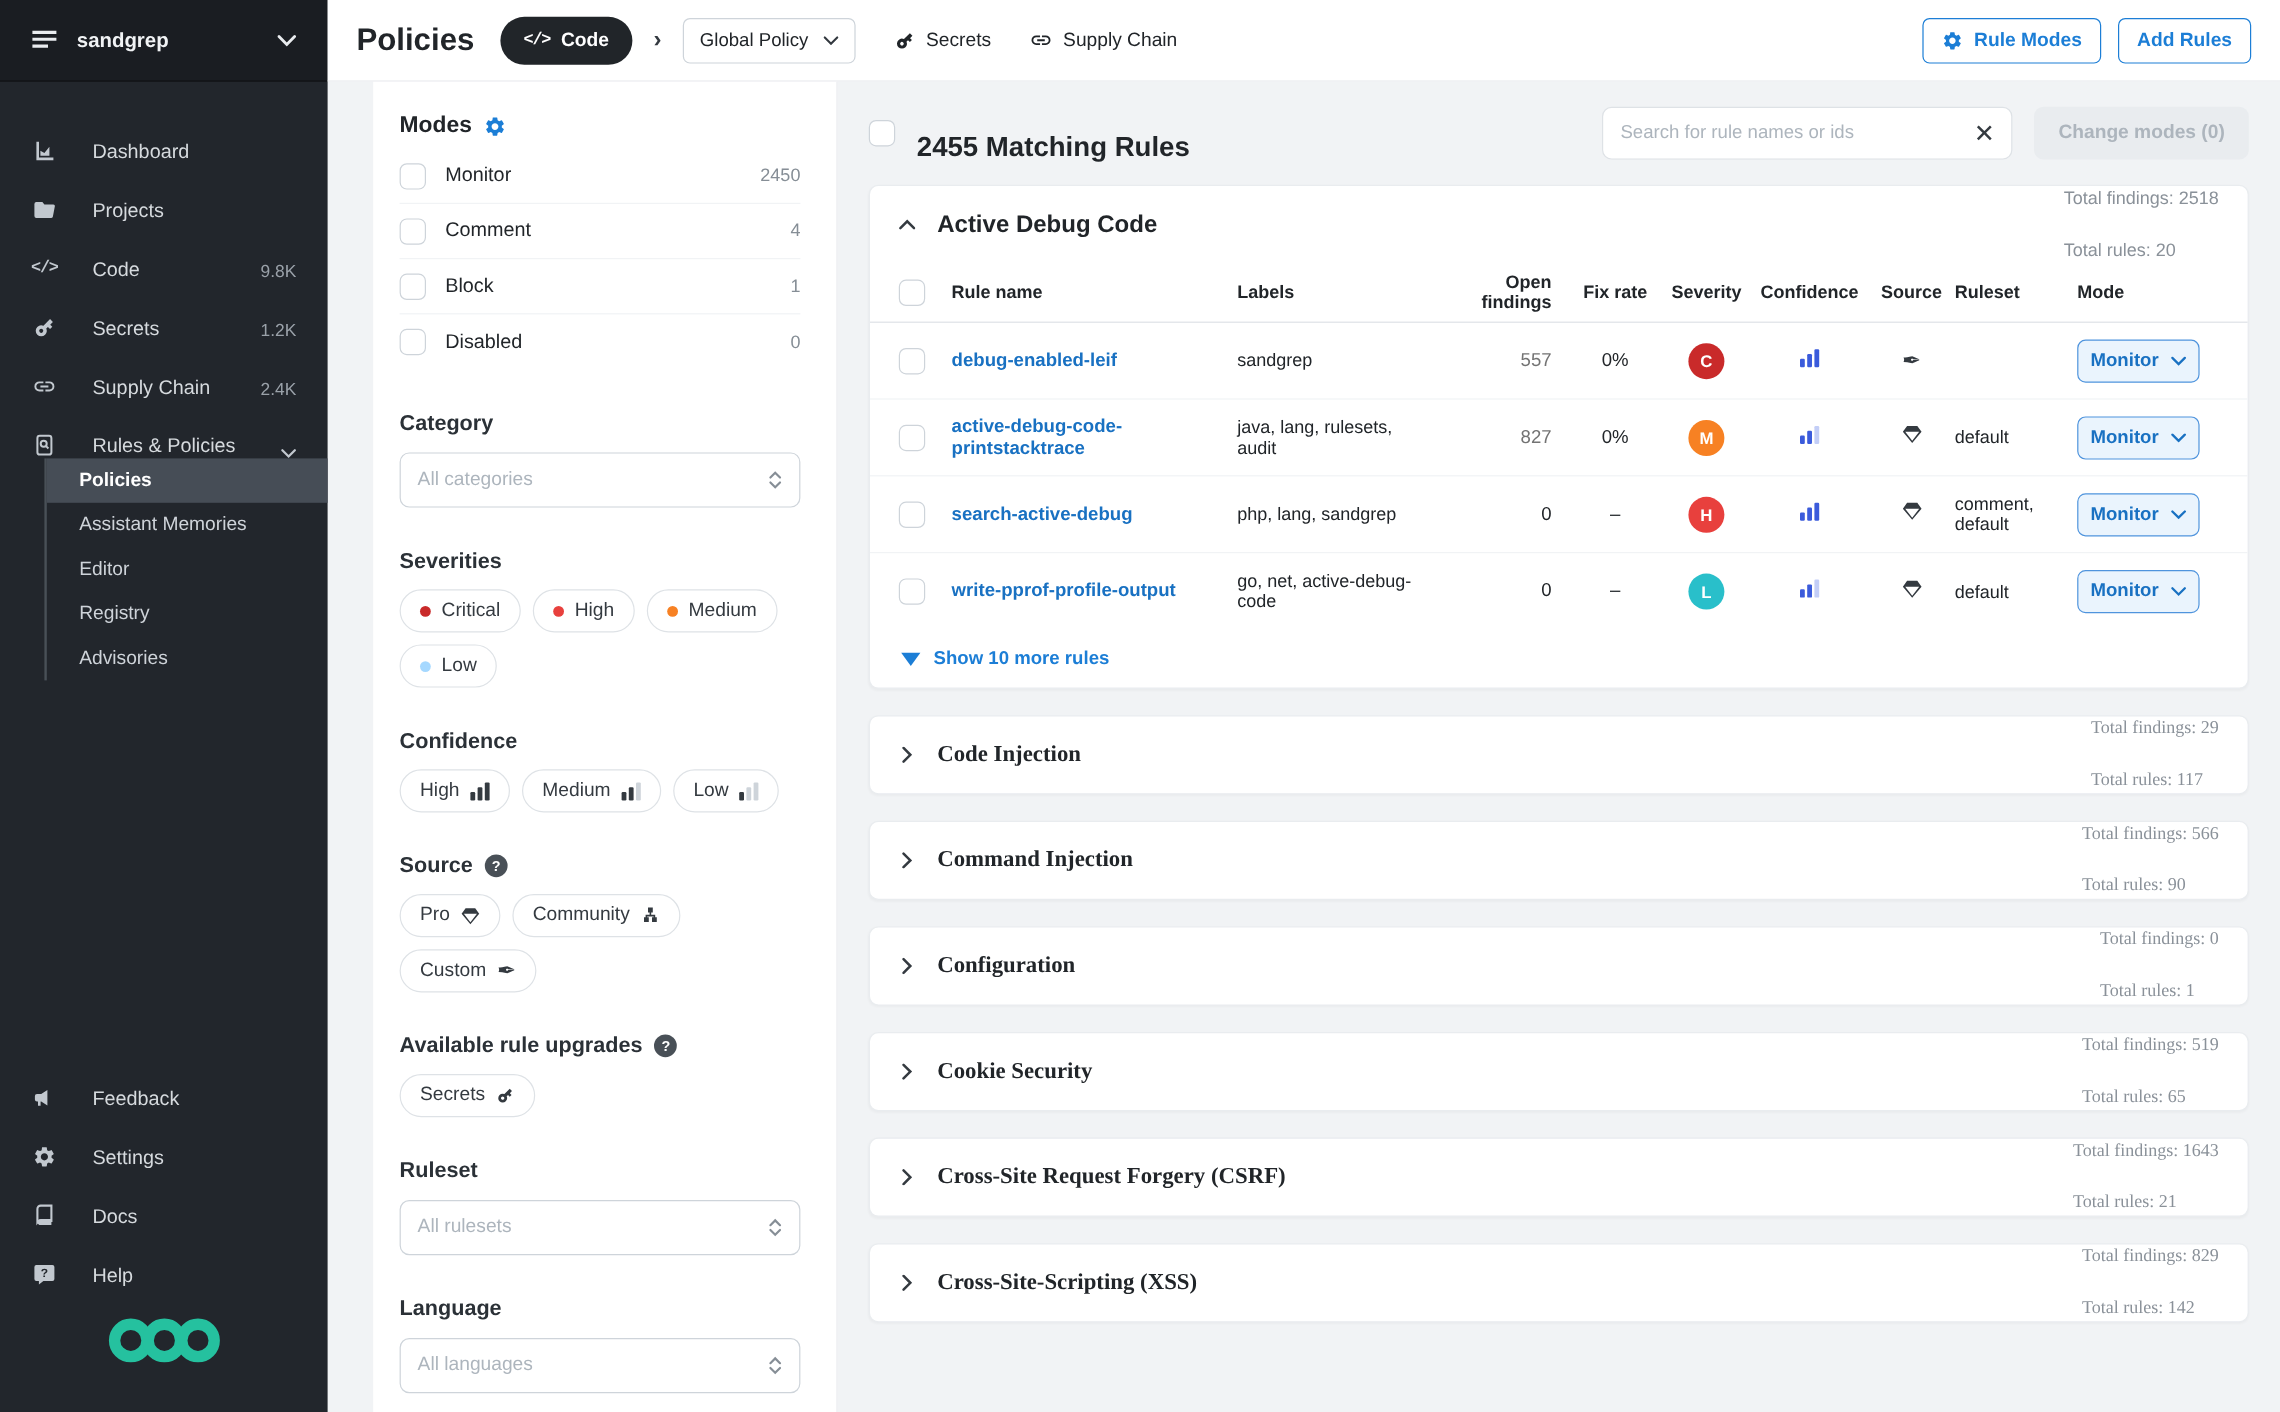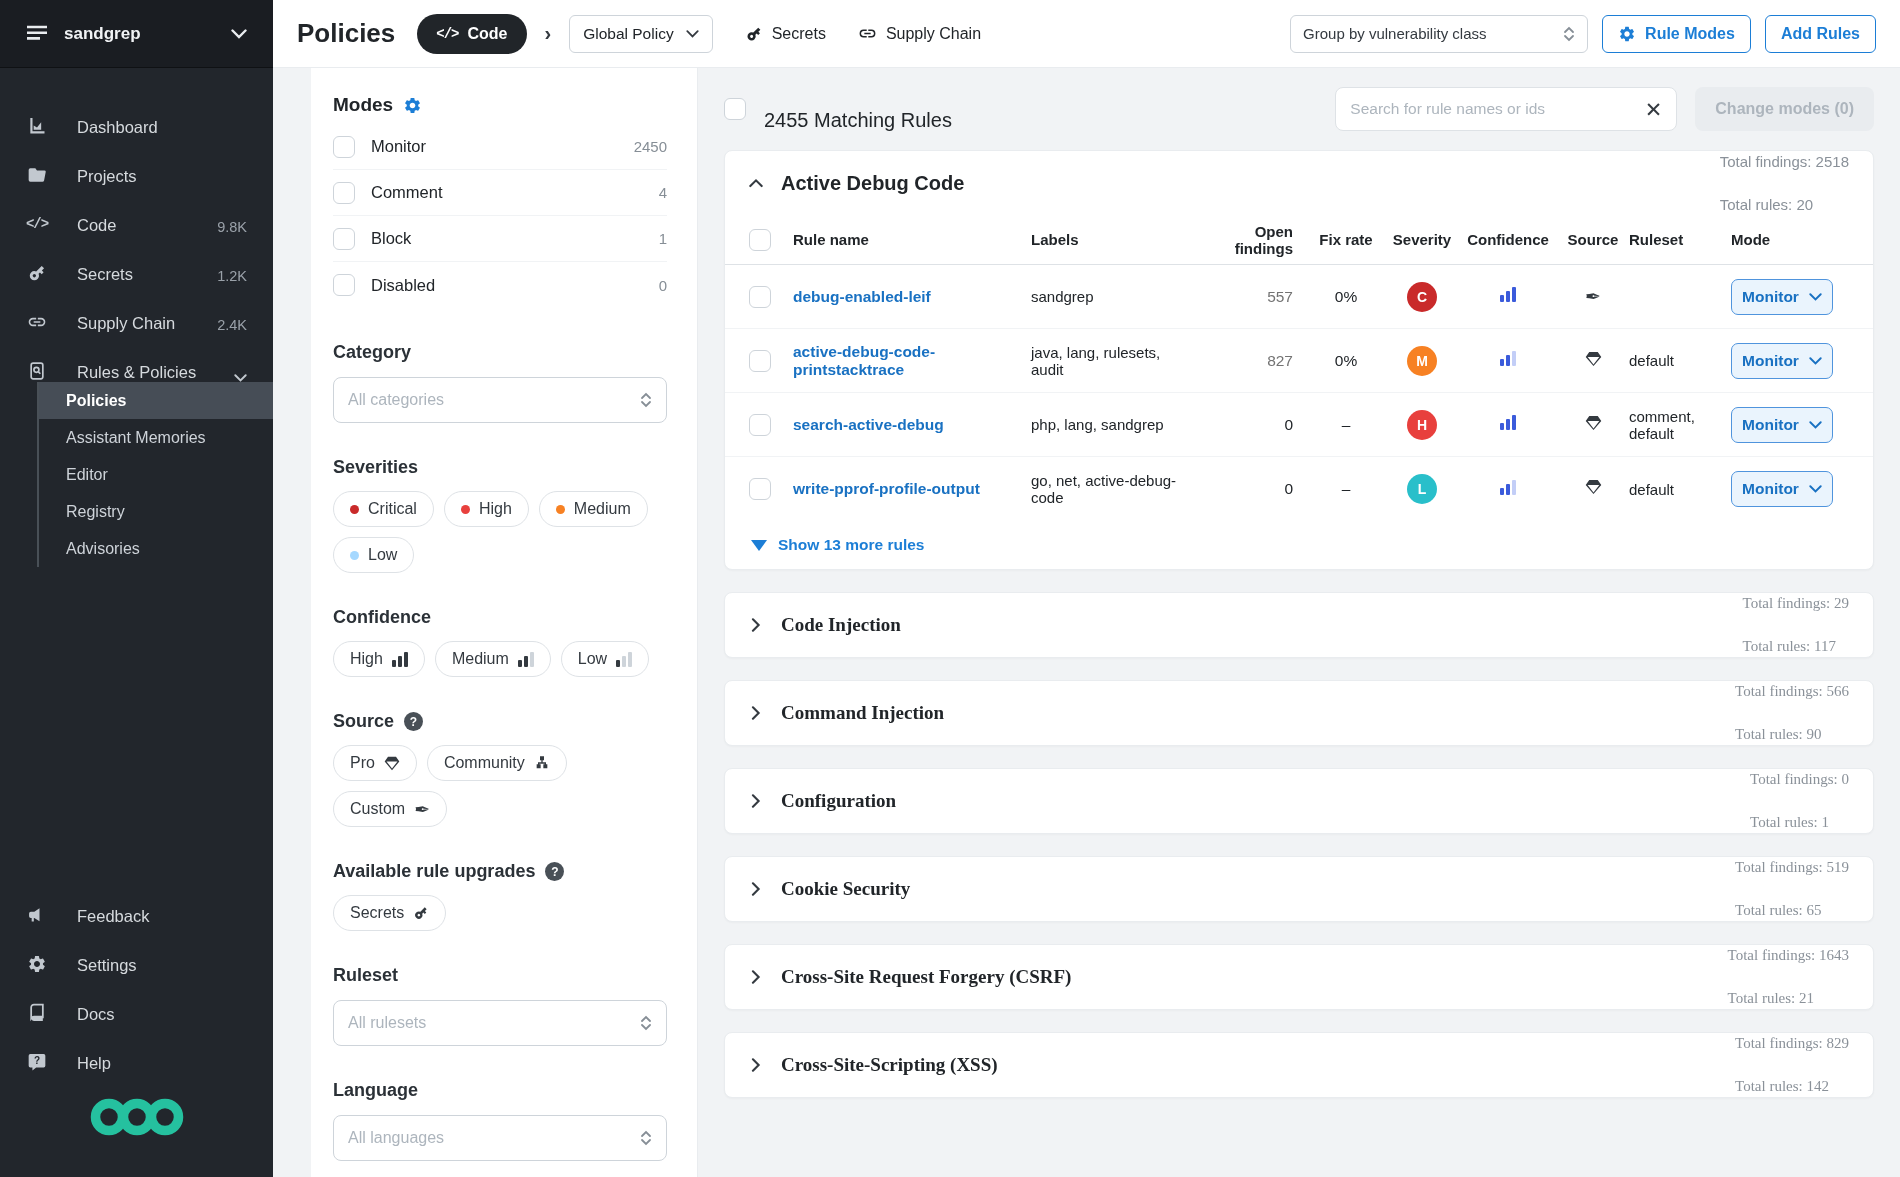--- a/index.html
+++ b/index.html
@@ -53,21 +53,21 @@
   .bars i { display:block; width:4px; border-radius:1px; background:#343a40; }
   .bars i:nth-child(1){height:7px;} .bars i:nth-child(2){height:11px;} .bars i:nth-child(3){height:15px;}
   .bars.grey3 i:nth-child(3){background:#ced4da;}
   .bars.grey23 i:nth-child(2), .bars.grey23 i:nth-child(3){background:#ced4da;}
   .bars.blue i { background:#3b5bdb; }
   .bars.blue.lite3 i:nth-child(3){ background:#c3cef7; }
 
   
   .main { flex:1; padding:18px 26px; overflow:hidden; }
   .main-toprow { display:flex; align-items:center; gap:18px; margin-bottom:18px; }
-  .matching { font-size:20px; font-weight:400;margin-top:23px; }
+  .matching { font-size:23px; font-weight:700;margin-top:23px; }
   .search-box { margin-left:auto; width:342px; height:44px; background:#fff; border:1px solid #dee2e6; border-radius:8px; display:flex; align-items:center; padding:0 14px; gap:10px;justify-content:center; }
   .search-box input { border:none; outline:none; flex:1; font-size:15.5px; font-family:inherit; color:#343a40; }
   .search-box input::placeholder { color:#adb5bd; }
   .x-icon { font-size:21px; color:#343a40; cursor:pointer; line-height:1; }
   .btn-disabled { height:44px; padding:0 20px; background:#e9ecef; color:#adb5bd; font-size:16px; font-weight:600; border-radius:8px; display:flex; align-items:center; cursor:default; }
 
   .card { background:#fff; border:1px solid #e9ecef; border-radius:8px; margin-bottom:22px; box-shadow:0 1px 2px rgba(0,0,0,.03); }
   .sec-head { display:flex; align-items:center; gap:18px; padding:0 24px; height:64px; cursor:pointer; }
   .sec-head.tall { height:64px;font-family:Liberation Serif, serif; }
   .sec-title { font-size:20px; font-weight:700; }
@@ -249,26 +249,20 @@
           </svg>
         <span>Secrets</span>
       </div>
       <div class="head-link">
         <svg width="19" height="19" viewBox="0 0 24 24" fill="#212529">
             <path d="M3.9 12c0-1.71 1.39-3.1 3.1-3.1h4V7H7a5 5 0 000 10h4v-1.9H7c-1.71 0-3.1-1.39-3.1-3.1zM8 13h8v-2H8v2zm9-6h-4v1.9h4c1.71 0 3.1 1.39 3.1 3.1s-1.39 3.1-3.1 3.1h-4V17h4a5 5 0 000-10z"></path>
           </svg>
         <span>Supply Chain</span>
       </div>
       <div class="spacer"></div>
-      <div class="groupby">
-        <span>Group by vulnerability class</span>
-        <svg width="12" height="16" viewBox="0 0 12 16" fill="none" stroke="#868e96" stroke-width="1.8" stroke-linecap="round">
-            <path d="M2 6l4-4 4 4M2 10l4 4 4-4"></path>
-          </svg>
-      </div>
       <button class="btn-outline-blue">
         <svg width="18" height="18" viewBox="0 0 24 24" fill="#1c7ed6">
             <path d="M19.14 12.94c.04-.3.06-.61.06-.94 0-.32-.02-.64-.07-.94l2.03-1.58a.49.49 0 00.12-.61l-1.92-3.32a.488.488 0 00-.59-.22l-2.39.96c-.5-.38-1.03-.7-1.62-.94l-.36-2.54a.484.484 0 00-.48-.41h-3.84c-.24 0-.43.17-.47.41l-.36 2.54c-.59.24-1.13.57-1.62.94l-2.39-.96c-.22-.08-.47 0-.59.22L2.74 8.87c-.12.21-.08.47.12.61l2.03 1.58c-.05.3-.09.63-.09.94s.02.64.07.94l-2.03 1.58a.49.49 0 00-.12.61l1.92 3.32c.12.22.37.29.59.22l2.39-.96c.5.38 1.03.7 1.62.94l.36 2.54c.05.24.24.41.48.41h3.84c.24 0 .44-.17.47-.41l.36-2.54c.59-.24 1.13-.56 1.62-.94l2.39.96c.22.08.47 0 .59-.22l1.92-3.32c.12-.22.07-.47-.12-.61l-2.01-1.58zM12 15.6c-1.98 0-3.6-1.62-3.6-3.6s1.62-3.6 3.6-3.6 3.6 1.62 3.6 3.6-1.62 3.6-3.6 3.6z"></path>
           </svg>
         <span>Rule Modes</span>
       </button>
       <button class="btn-outline-blue">
         <span>Add Rules</span>
       </button>
     </header>
@@ -544,21 +538,21 @@
             <span><button class="mode-btn">
                   <span>Monitor</span>
                   <svg width="13" height="8" viewBox="0 0 16 10" fill="none" stroke="#1971c2" stroke-width="2.4" stroke-linecap="round">
                     <path d="M1.5 1.5L8 8l6.5-6.5"></path>
                   </svg>
                 </button></span>
           </div>
 
           <div class="show-more">
             <span class="tri-down"></span>
-            <span>Show 13 more rules</span>
+            <span>Show 10 more rules</span>
           </div>
         </div>
 
         <div class="card">
           <div class="sec-head tall">
             <svg class="chev" viewBox="0 0 10 16" fill="none" stroke="#343a40" stroke-width="2.4" stroke-linecap="round">
                 <path d="M1.5 1.5L8 8l-6.5 6.5"></path>
               </svg>
             <span class="sec-title" style="font-size:19px;">Code Injection</span>
             <span class="sec-totals">

